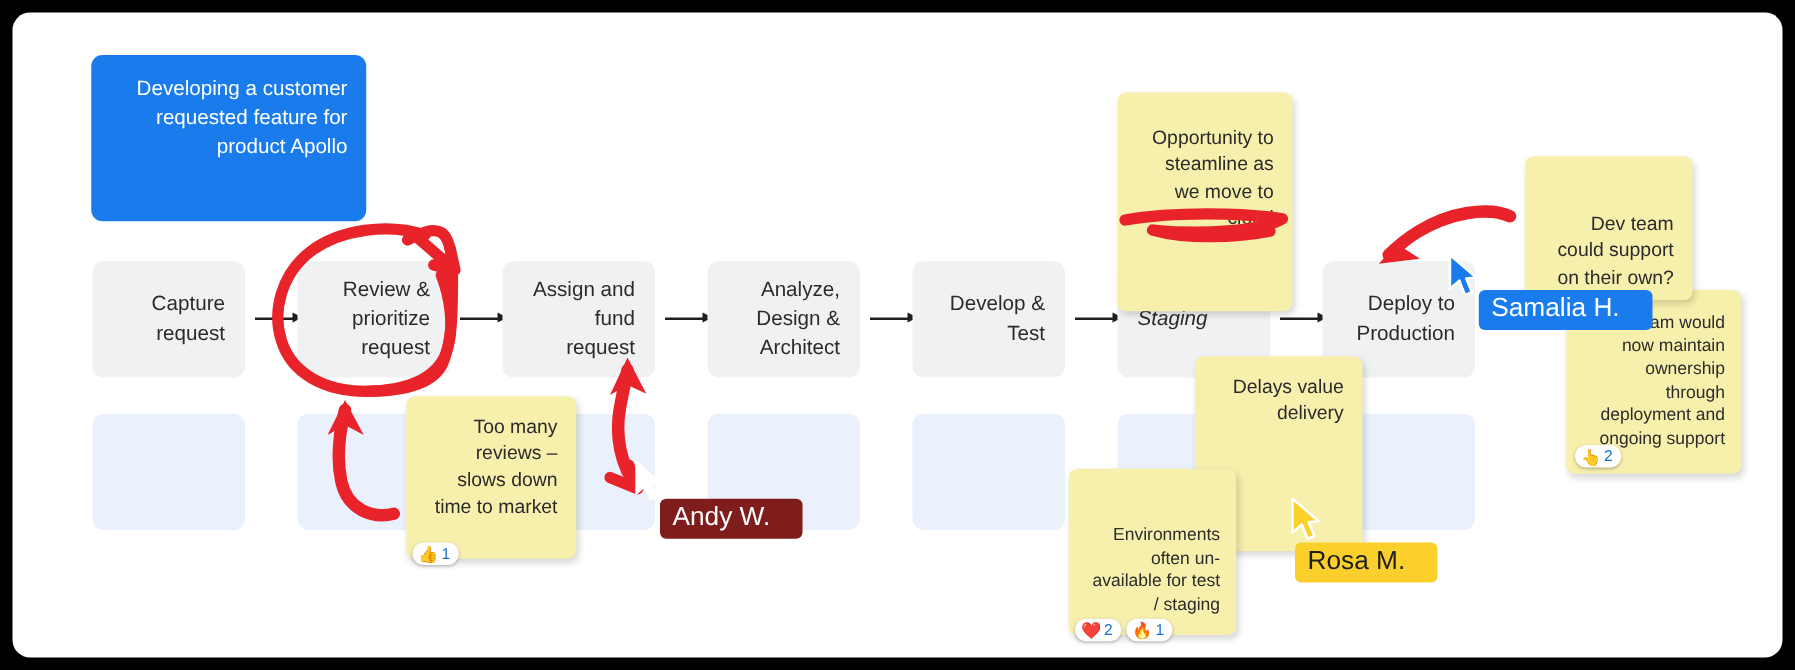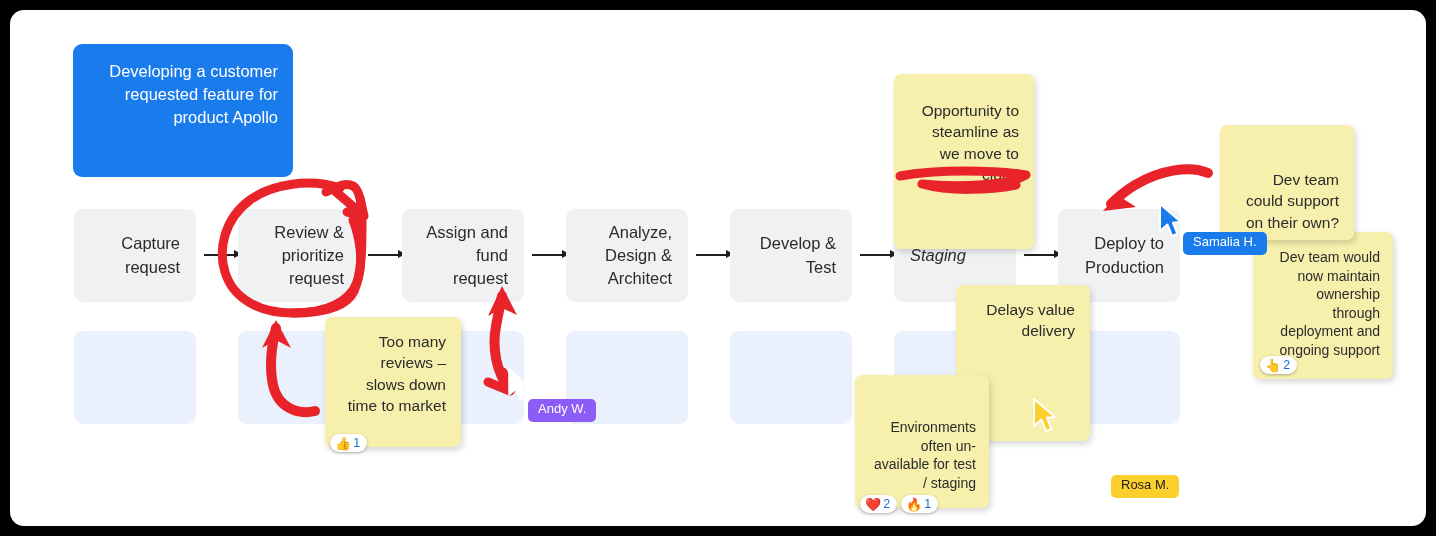--- a/index.html
+++ b/index.html
@@ -69,24 +69,24 @@
     background: #ffffff; border-radius: 999px;
     box-shadow: 0 1px 3px rgba(0,0,0,0.3);
     padding: 2px 7px 2px 5px;
     font-size: 12.5px; color: #1a6fd4; font-weight: 500;
   }
   .reaction .emo { font-size: 13px; line-height: 1; }
 
   
   .nametag {
     position: absolute; border-radius: 5px;
-    padding: 3px 10px 5px 10px;
-    font-size: 13px; line-height: 1.15; white-space: nowrap;
-  }
-  .tag-red   { background: #8b5cf6; color: #ffffff; }
+    padding: 3px 26px 5px 10px;
+    font-size: 21px; line-height: 1.15; white-space: nowrap;
+  }
+  .tag-red   { background: #7f1d1d; color: #ffffff; }
   .tag-blue  { background: #1a7cec; color: #ffffff; }
   .tag-yellow{ background: #fcd02c; color: #1e1e1e; }
 
   .cursor { position: absolute; }
 
   
   #ink { position: absolute; inset: 0; pointer-events: none; }
   #ink-over { position: absolute; inset: 0; pointer-events: none; }
 </style>
 </head>
@@ -213,21 +213,21 @@
   <svg class="cursor" style="left:1148px; top:193px;" width="28" height="38" viewBox="0 0 28 38">
     <path d="M2,1 L2,28 L9.5,21.5 L14,33 L19.5,30.8 L15,19.8 L23,19 Z" fill="#1a7cec" stroke="#ffffff" stroke-width="2" stroke-linejoin="round"></path>
   </svg>
   <div class="nametag tag-blue" style="left:1173px; top:222px;">
     <span>Samalia H.</span>
   </div>
 
   <svg class="cursor" style="left:1022px; top:388px;" width="28" height="38" viewBox="0 0 28 38">
     <path d="M2,1 L2,28 L9.5,21.5 L14,33 L19.5,30.8 L15,19.8 L23,19 Z" fill="#fcd02c" stroke="#ffffff" stroke-width="2" stroke-linejoin="round"></path>
   </svg>
-  <div class="nametag tag-yellow" style="left:1101px; top:424px;margin-top:41px;">
+  <div class="nametag tag-yellow" style="left:1026px; top:424px;">
     <span>Rosa M.</span>
   </div>
 
   <svg id="ink-over" viewBox="0 0 1416 516">
     <path d="M1198,163 C1180,155 1150,160 1125,175 C1115,181 1107,188 1101,194" fill="none" stroke="#e8232a" stroke-width="10" stroke-linecap="round"></path>
     <path d="M1093,201 L1126,197 L1112,188 L1117,175 Z" fill="#e8232a"></path>
   </svg>
 
  </div>
 </div>

